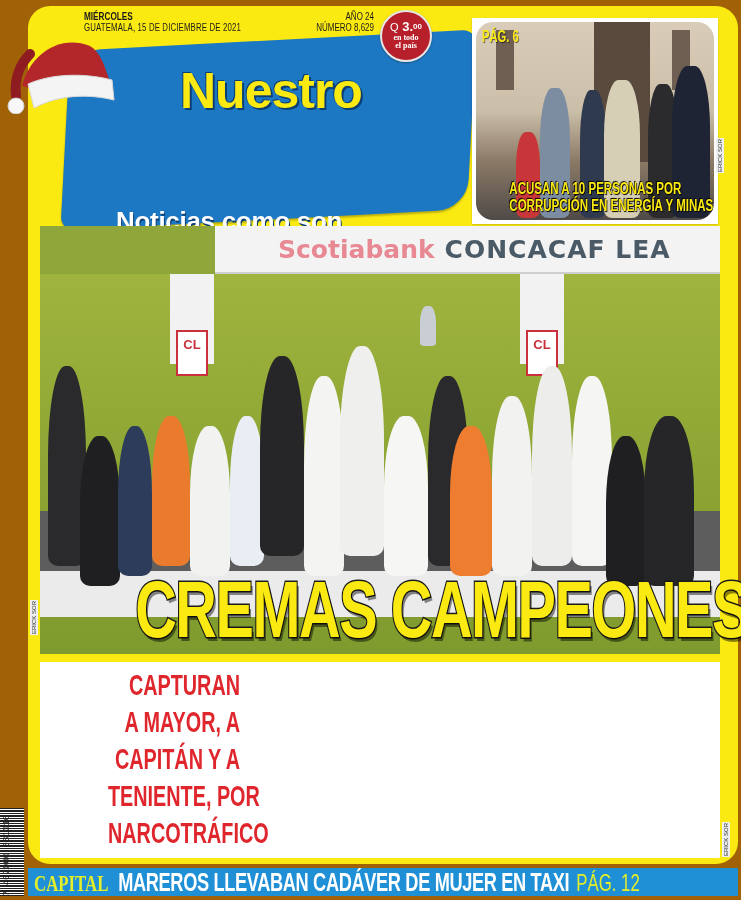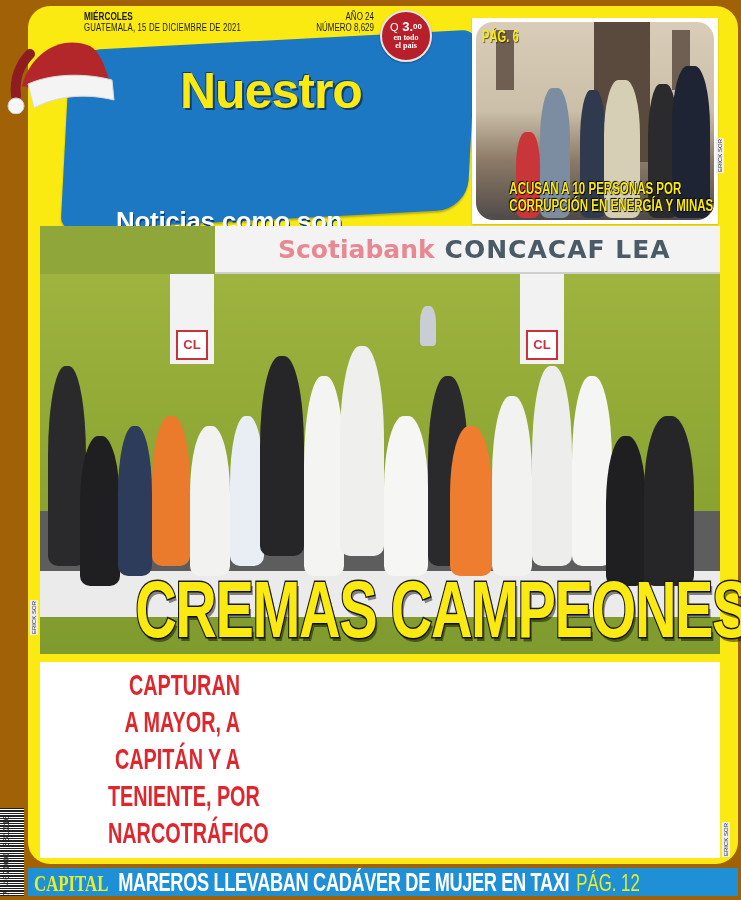--- a/index.html
+++ b/index.html
@@ -41,21 +41,21 @@
   .credit { position: absolute; font-size: 6px; color: #333; background: #eee; padding: 1px; writing-mode: vertical-rl; transform: rotate(180deg); }
 
   
   .main-photo { position: absolute; left: 40px; top: 226px; width: 680px; height: 428px; overflow: hidden; background: #8ea63a; }
   .board { position: absolute; left: 175px; top: 0; width: 505px; height: 48px; background: #f3f3f3; border-bottom: 2px solid #cfcfcf; }
   .board-text { position: absolute; left: 238px; top: 8px; font-family: "DejaVu Sans", sans-serif; font-weight: bold; font-size: 25px; line-height: 32px; white-space: nowrap; }
   .board-text .sb { color: #e78893; }
   .board-text .cc { color: #4a5a66; margin-left: 10px; letter-spacing: 1px; }
   .pitch { position: absolute; left: 0; top: 48px; width: 680px; height: 380px; background: linear-gradient(180deg, #9fb43f 0%, #8aa331 60%, #7f9a2e 100%); }
   .post { position: absolute; top: 48px; width: 44px; height: 90px; background: #f2f2f2; }
-  .post .cl { position: absolute; left: 6px; top: 56px; width: 32px; height: 30px; border: 2px solid #c9313b; background: #fff; color: #c9313b; font-weight: bold; font-size: 13px; text-align: center; line-height: 26px; }
+  .post .cl { position: absolute; left: 6px; top: 56px; width: 32px; height: 46px; border: 2px solid #c9313b; background: #fff; color: #c9313b; font-weight: bold; font-size: 13px; text-align: center; line-height: 26px; }
   .stage { position: absolute; left: 0; top: 285px; width: 680px; height: 60px; background: #5d5d5d; }
   .stage-banner { position: absolute; left: 0; top: 345px; width: 680px; height: 46px; background: #ebebeb; }
   .crowd { position: absolute; left: 0; top: 90px; width: 680px; height: 270px; }
   .crowd .p { position: absolute; border-radius: 45% 45% 10px 10px; }
 
   .sub-box { position: absolute; left: 40px; top: 246px; width: 196px; height: 72px; background: #fbea12; border-radius: 0 12px 12px 0; padding: 4px 6px 0 0; text-align: right; }
   .sub-box p { font-family: "Liberation Sans", sans-serif; font-weight: bold; font-size: 13px; line-height: 15.5px; color: #2a2a2a; transform: scaleX(0.72); transform-origin: right top; white-space: nowrap; }
   .sub-box .red { color: #e0262d; }
 
   .main-headline { position: absolute; left: 40px; top: 568px; width: 680px; text-align: center; font-family: "Liberation Sans", sans-serif; font-weight: bold; font-size: 80px; line-height: 84px; color: #fbea12; -webkit-text-stroke: 3px #1a1a1a; paint-order: stroke fill; letter-spacing: -2px; transform: scaleX(0.72); transform-origin: center top; white-space: nowrap; text-shadow: 3px 4px 0 rgba(0,0,0,0.45); }

